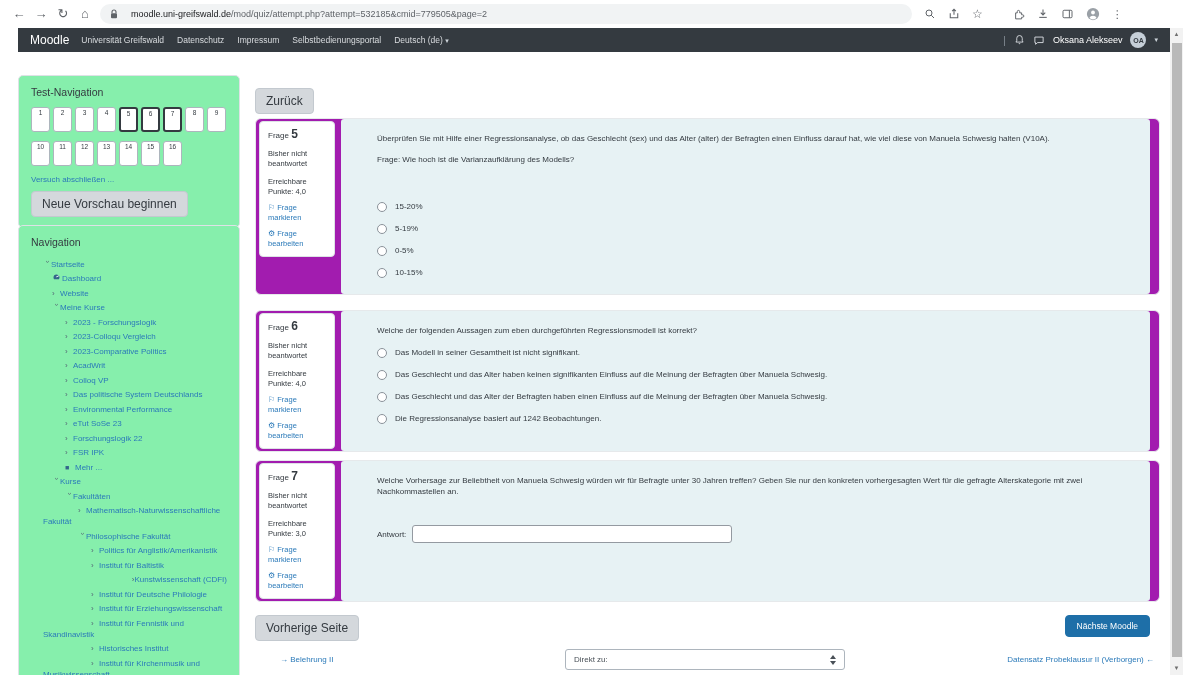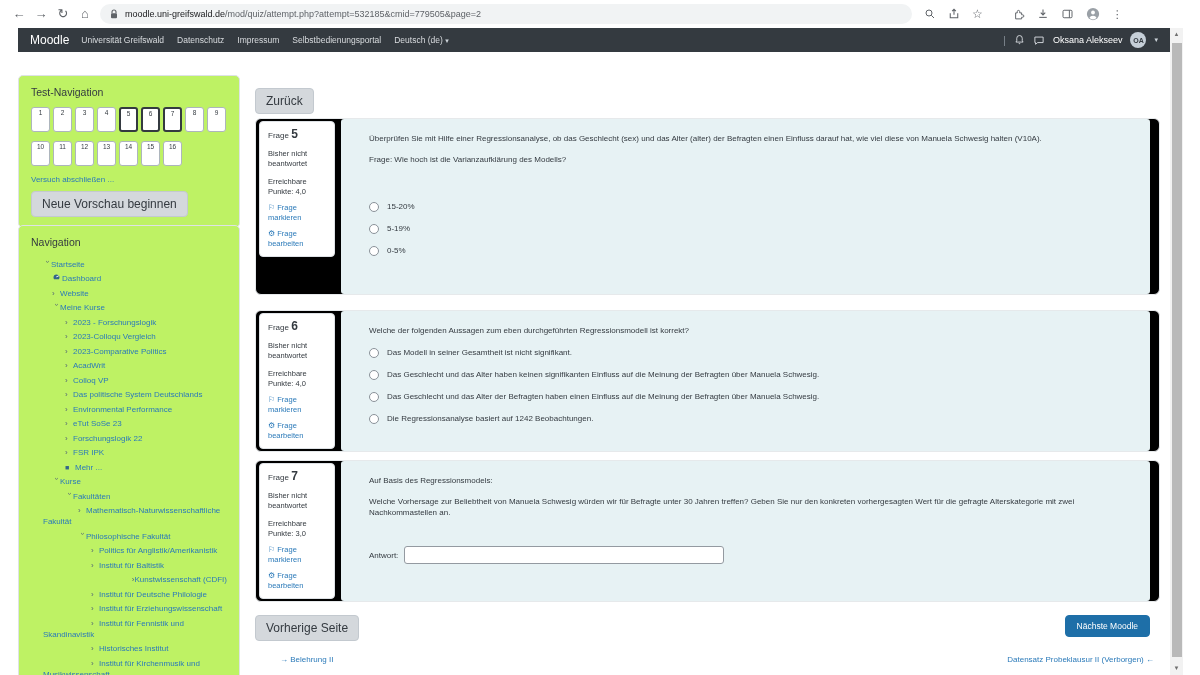--- a/index.html
+++ b/index.html
@@ -1,41 +1,41 @@
 <!DOCTYPE html>
 <html><head>
 <meta charset="utf-8">
 <style>
   * { margin:0; padding:0; box-sizing:border-box; }
   html,body { width:1200px; height:675px; background:#fff; font-family:"Liberation Sans", sans-serif; overflow:hidden; position:relative; color:#343a40; }
 
   
   .chrome { position:absolute; top:0; left:0; width:1200px; height:28px; background:#fff; display:flex; align-items:center; padding-left:8px; }
   .chrome-ico { color:#5f6368; font-size:13px; width:22px; text-align:center; line-height:28px; cursor:default; }
-  .url-pill { display:flex; align-items:center; height:20px; width:812px; background:#f1f3f4; border-radius:10px; margin-left:4px; padding:0 10px; gap:7px; }
+  .url-pill { display:flex; align-items:center; height:20px; width:812px; background:#f1f3f4; border-radius:10px; margin-left:4px; padding:0 10px; gap:13px; }
   .url-text { font-size:9px; white-space:nowrap; overflow:hidden; }
   .url-domain { color:#202124; } .url-path { color:#5f6368; }
   .chrome-right { display:flex; align-items:center; margin-left:12px; gap:12px; }
   .chrome-right .g2 { margin-left:18px; }
   .star { color:#5f6368; font-size:12px; }
   .kebab { color:#5f6368; font-size:11px; letter-spacing:0; }
 
   
   .navbar { position:absolute; top:28px; left:18px; width:1152px; height:24px; background:#343a40; display:flex; align-items:center; }
   .brand { color:#fff; font-size:12px; margin:0 12px 0 12px; }
   .nav-link { color:#d9dcdf; font-size:8.5px; margin-right:13px; white-space:nowrap; }
   .nav-right { margin-left:auto; display:flex; align-items:center; gap:8px; padding-right:12px; }
   .nav-divider { color:#868e96; font-size:10px; }
   .user-name { color:#fff; font-size:9px; }
   .avatar { width:16px; height:16px; border-radius:50%; background:#c6cfd8; color:#343a40; font-size:7px; font-weight:bold; display:flex; align-items:center; justify-content:center; }
   .caret { color:#ced4da; font-size:7px; }
 
   
   .content { position:absolute; top:58px; left:0; width:1200px; height:617px; background:#fff; overflow:hidden; }
-  .card { position:absolute; background:#bef264; border:1px solid #dee2e6; border-radius:5px; padding:10px 12px; }
+  .card { position:absolute; background:#86efac; border:1px solid #dee2e6; border-radius:5px; padding:10px 12px; }
   .card-title { font-size:10.5px; color:#343a40; }
 
   
   #testnav { left:18px; top:17px; width:222px; }
   .qgrid { display:flex; gap:3px; margin-top:9px; }
   .qbox { width:19px; height:25px; background:#fff; border:1px solid #adb5bd; border-radius:3px; font-size:6.5px; color:#343a40; text-align:center; padding-top:1px; }
   .qbox.current { border:2px solid #343a40; }
   .finish-link { display:block; font-size:8px; color:#2b7ab9; margin-top:9px; text-decoration:none; }
   .btn-gray { display:inline-block; background:#d4d8dc; border:1px solid #c3c9cf; border-radius:4px; font-size:12px; color:#343a40; padding:5px 10px; text-decoration:none; }
   .preview-btn { margin-top:7px; }
@@ -46,31 +46,31 @@
   .tree-item { font-size:8px; line-height:11px; padding-top:1.5px; padding-bottom:2px; color:#2b7ab9; cursor:default; }
   .chev { display:inline-block; width:8px; color:#546674; font-size:8px; text-indent:0; }
   .chev.expanded { transform:rotate(90deg); width:8px; }
   .ticon { display:inline-block; width:10px; text-indent:0; }
   .ticon.sq { color:#33658a; font-size:7px; }
   .tree-label { }
 
   
   .main { position:absolute; left:255px; top:0; width:905px; height:617px; }
   #back-btn { position:absolute; top:30px; left:0; }
-  .que { position:absolute; left:0; width:905px; border:1px solid #e6e9eb; border-radius:6px; background:#000000; }
+  .que { position:absolute; left:0; width:905px; border:1px solid #e6e9eb; border-radius:6px; background:#a21caf; }
   #q5 { top:60px; height:177px; }
   #q6 { top:252px; height:142px; }
   #q7 { top:402px; height:142px; }
   .qinfo { position:absolute; left:3px; top:2px; width:76px; background:#fff; border:1px solid #dee2e6; border-radius:4px; padding:7px 8px; font-size:7.5px; line-height:10px; color:#343a40; }
   .qno { font-size:8px; }
   .qno b { font-size:12px; font-weight:bold; }
   .qstate, .qpoints { margin-top:8px; }
   .qlink { display:block; margin-top:6px; color:#2b7ab9; text-decoration:none; line-height:10px; }
   .qlink-icon { color:#2b7ab9; font-size:8px; }
-  .qcontent { position:absolute; left:85px; top:0; right:9px; bottom:0; background:#e7f2f4; border-radius:3px; padding:14px 28px; font-size:8px; line-height:11px; color:#343a40; }
+  .qcontent { position:absolute; left:85px; top:0; right:9px; bottom:0; background:#e7f2f4; border-radius:3px; padding:14px 36px; font-size:8px; line-height:11px; color:#343a40; }
   .qtext { margin-bottom:10px; }
   .nowrap { white-space:nowrap; overflow:hidden; }
   .options { }
   .options.gap-lg { margin-top:36px; }
   .options.gap-sm { margin-top:4px; }
   .option { display:flex; align-items:center; gap:8px; margin-top:11px; cursor:default; }
   .radio { width:10px; height:10px; border:1px solid #8a9299; border-radius:50%; background:#fff; flex:none; }
   .answer-row { margin-top:28px; display:flex; align-items:center; gap:6px; }
   .answer-input { width:320px; height:18px; border:1px solid #949aa1; border-radius:3px; background:#fff; font-size:8px; padding:0 4px; font-family:"Liberation Sans", sans-serif; }
   #prev-btn { position:absolute; top:557px; left:0; }
@@ -261,20 +261,24 @@
               <span>15-20%</span>
             </div>
           <div class="option">
               <span class="radio"></span>
               <span>5-19%</span>
             </div>
           <div class="option">
               <span class="radio"></span>
               <span>0-5%</span>
             </div>
+          <div class="option">
+              <span class="radio"></span>
+              <span>10-15%</span>
+            </div>
         </div>
       </div>
     </div>
 
     <div class="que" id="q6">
       <div class="qinfo">
         <div class="qno"><span>Frage</span> <b>6</b></div>
         <div class="qstate">Bisher nicht beantwortet</div>
         <div class="qpoints">Erreichbare Punkte: 4,0</div>
         <a class="qlink" href="#"><span class="qlink-icon">⚐</span> <span>Frage markieren</span></a>
@@ -305,33 +309,39 @@
 
     <div class="que" id="q7">
       <div class="qinfo">
         <div class="qno"><span>Frage</span> <b>7</b></div>
         <div class="qstate">Bisher nicht beantwortet</div>
         <div class="qpoints">Erreichbare Punkte: 3,0</div>
         <a class="qlink" href="#"><span class="qlink-icon">⚐</span> <span>Frage markieren</span></a>
         <a class="qlink" href="#"><span class="qlink-icon">⚙</span> <span>Frage bearbeiten</span></a>
       </div>
       <div class="qcontent">
-        <p class="qtext">Auf Basis des Regressionsmodels:</p>
         <p class="qtext">Welche Vorhersage zur Beliebtheit von Manuela Schwesig würden wir für Befragte unter 30 Jahren treffen? Geben Sie nur den konkreten vorhergesagten Wert für die gefragte Alterskategorie mit zwei Nachkommastellen an.</p>
         <div class="answer-row">
           <span>Antwort:</span>
           <input class="answer-input" type="text" value="" style="">
         </div>
       </div>
     </div>
 
     <a class="btn-gray" id="prev-btn" href="#">Vorherige Seite</a>
     <a class="btn-blue" href="#">Nächste Moodle</a>
 
     <a class="footer-link" id="prev-activity" href="#"><span>→</span> <span>Belehrung II</span></a>
+    <div class="jump-select">
+      <span>Direkt zu:</span>
+      <span class="updown">
+          <span class="tri-up"></span>
+          <span class="tri-down"></span>
+        </span>
+    </div>
     <a class="footer-link" id="next-activity" href="#"><span>Datensatz Probeklausur II (Verborgen)</span> <span>←</span></a>
   </div>
 </div>
 
 <div class="scrollbar">
   <div class="sb-arrow">▲</div>
   <div class="sb-thumb"></div>
   <div class="sb-arrow sb-down">▼</div>
 </div>
 

